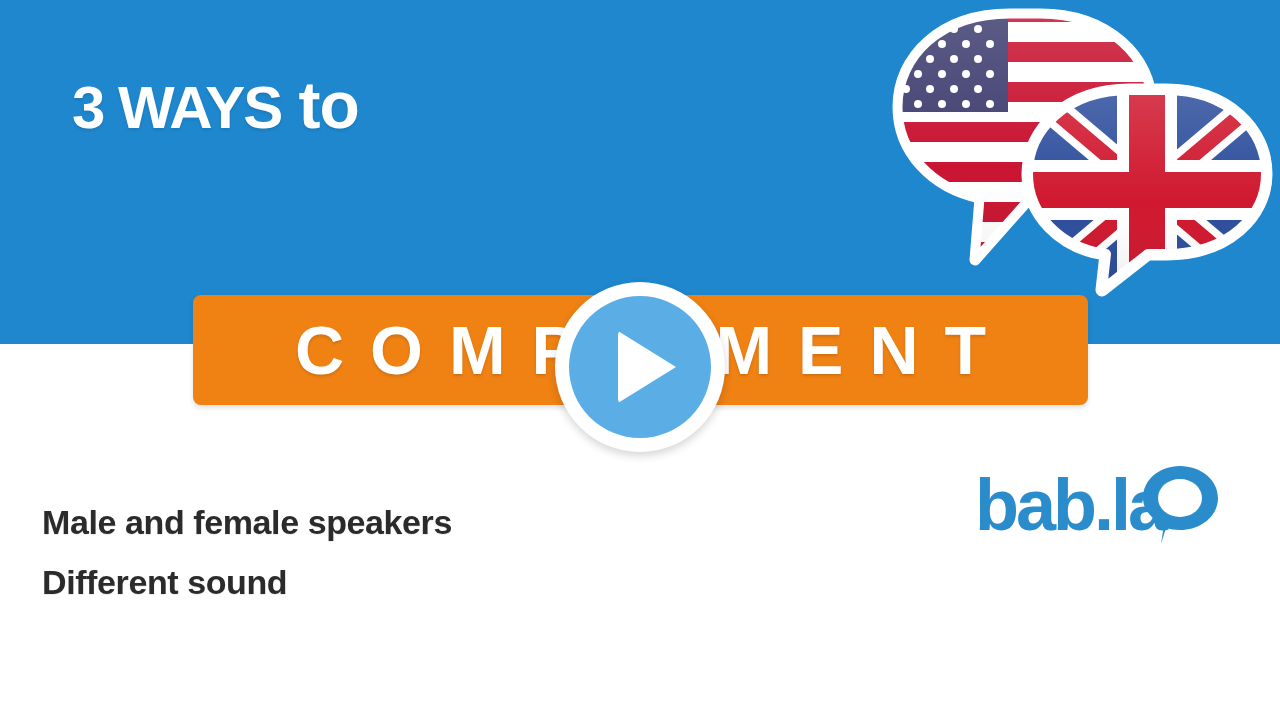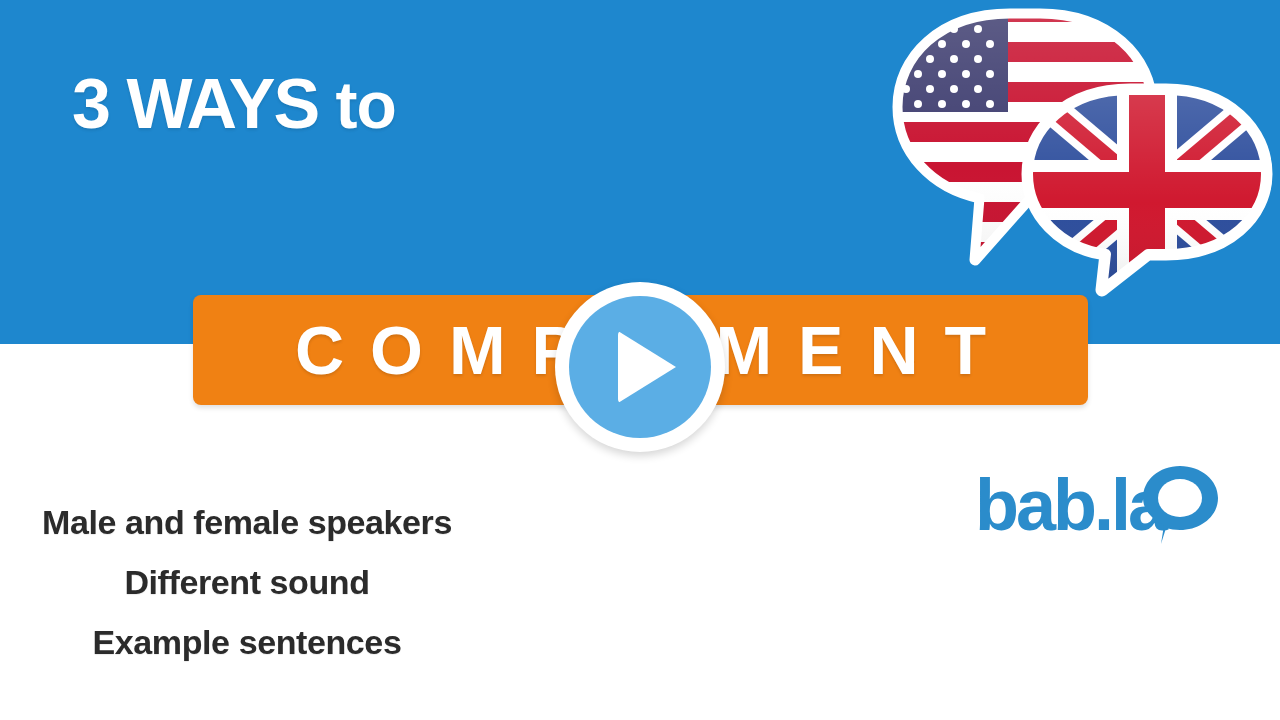--- a/index.html
+++ b/index.html
@@ -19,21 +19,21 @@
   }
   .headline {
     position:absolute; left:72px; top:64px;
     font-size:76px; font-weight:bold; color:#ffffff;
     letter-spacing:-1px; line-height:1;
     text-shadow:0 2px 3px rgba(0,0,0,0.10);
     white-space:nowrap;
   }
   .headline .hl-strong {
     font-weight:bold;
-    font-size:70px;
+    font-size:60px;
     letter-spacing:-2px;
     font-stretch:condensed;
   }
   .headline .hl-light {
     font-weight:bold;
     font-size:66px;
     letter-spacing:-1px;
     text-align:right;
   }
   .subheadline {
@@ -85,21 +85,20 @@
     margin-left:14px;
     border-radius:4px;
   }
 
   
   .features { position:absolute; left:42px; top:492px; }
   .feature-line {
     font-size:34px; font-weight:bold; color:#2b2b2b;
     line-height:60px; letter-spacing:-0.4px; white-space:nowrap;
     text-shadow:0 1px 1px rgba(0,0,0,0.08);
-    text-align:center;
   }
 
   
   .logo { position:absolute; left:975px; top:458px; width:250px; height:100px; }
   .logo-svg { position:absolute; left:0; top:0; }
 </style>
 </head>
 <body>
 
 <div id="stage">
@@ -258,21 +257,20 @@
 
   <div class="play-button">
     <div class="play-inner">
       <div class="play-triangle"></div>
     </div>
   </div>
 
   <div class="features">
     <div class="feature-line">Male and female speakers</div>
     <div class="feature-line">Different sound</div>
-    <div class="feature-line">Example sentences</div>
   </div>
 
   <div class="logo">
     <svg class="logo-svg" width="250" height="100" viewBox="0 0 250 100">
       <text x="0" y="72" font-family="Liberation Sans, sans-serif" font-size="72" font-weight="bold" fill="#2b8ccb" letter-spacing="-3">bab.la</text>
       <g>
         <path d="M 205 8
                  C 226 8, 243 22, 243 40
                  C 243 58, 226 72, 205 72
                  C 200 72, 195 71, 191 70

